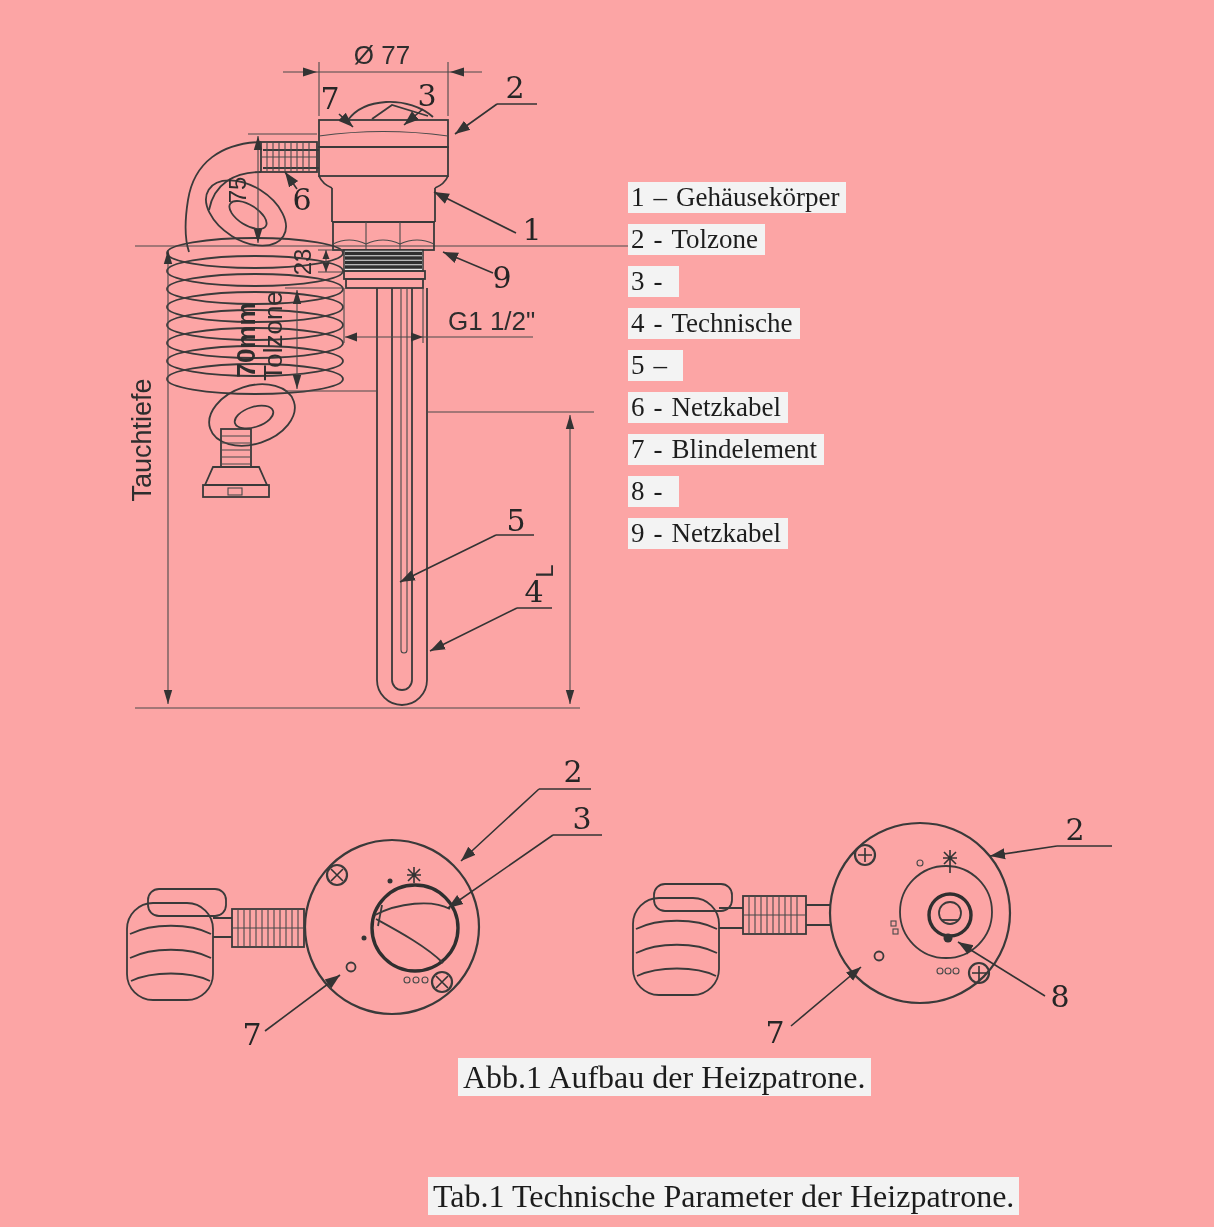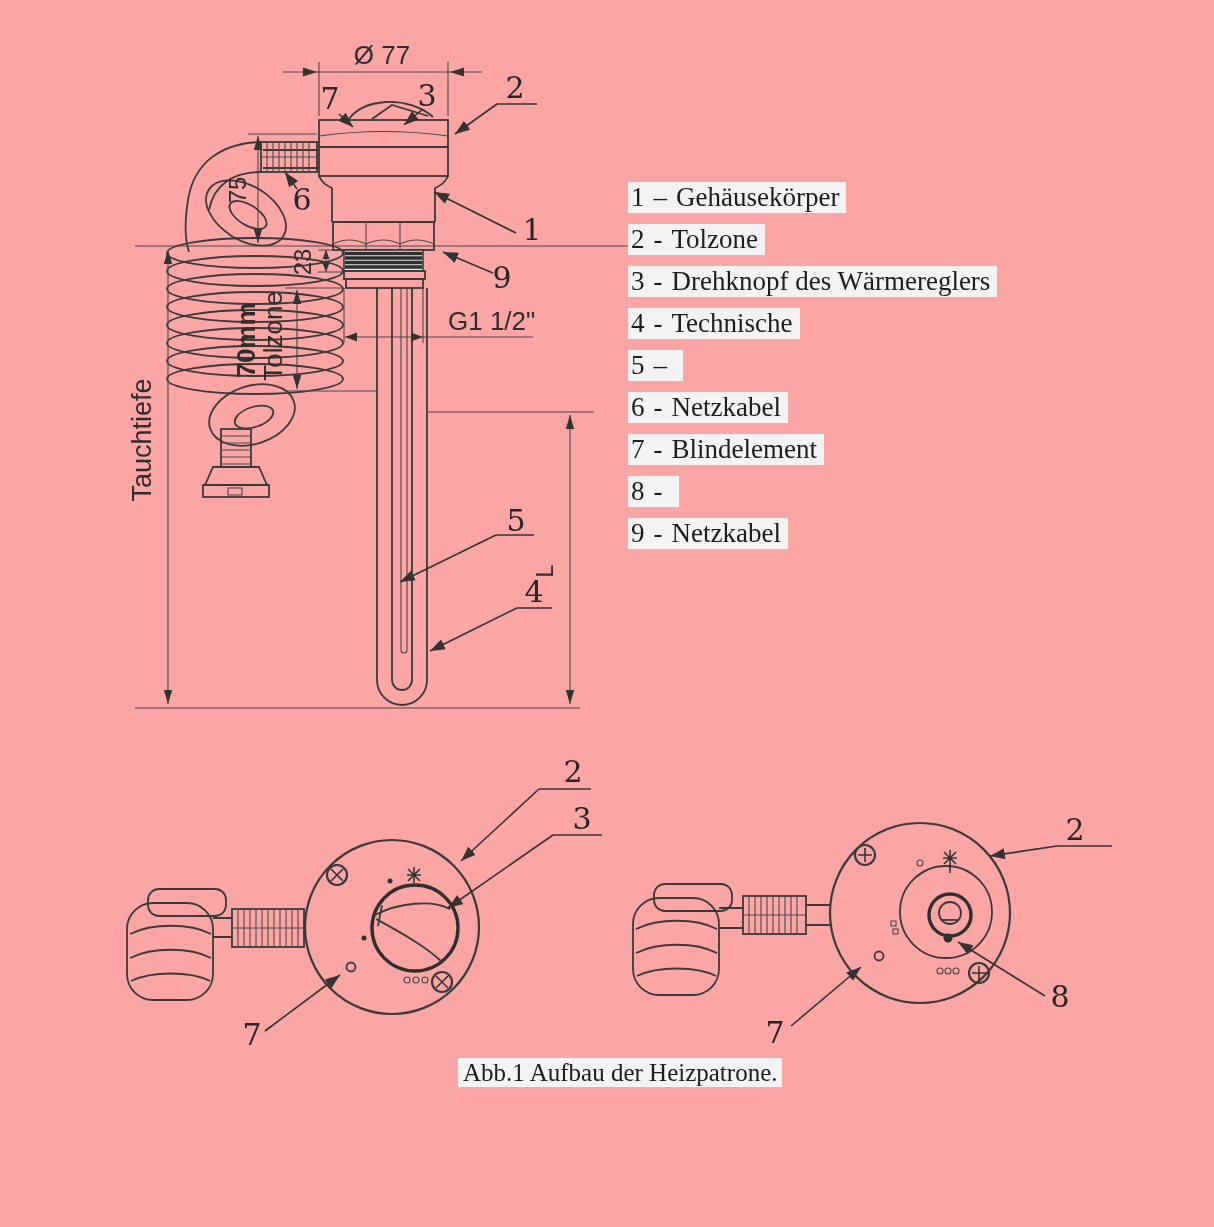--- a/index.html
+++ b/index.html
@@ -14,21 +14,21 @@
   .bold{stroke:#2f2f2f;stroke-width:3.4;fill:none;}
   .dimtxt{font-family:"Liberation Sans",sans-serif;font-size:26px;fill:#2e2e2e;}
   .dimsm{font-family:"Liberation Sans",sans-serif;font-size:24px;fill:#2e2e2e;}
   .dimb{font-family:"Liberation Sans",sans-serif;font-size:26px;font-weight:bold;fill:#2e2e2e;}
   .co{font-family:"DejaVu Serif","Liberation Serif",serif;font-size:30px;fill:#262626;}
   .legend{position:absolute;left:628px;top:176px;color:#1d1d1d;
           font-family:"Liberation Serif",serif;font-size:27px;}
   .legend .row{height:42px;display:flex;align-items:center;white-space:nowrap;}
   .legend .hl{background:#f3f3f3;padding:0 7px 0 3px;display:inline-flex;align-items:baseline;}
   .legend .ls{margin:0 9px;}
-  .caption{position:absolute;font-family:"Liberation Serif",serif;font-size:25px;color:#1c1c1c;}
+  .caption{position:absolute;font-family:"Liberation Serif",serif;font-size:32px;color:#1c1c1c;}
   .caption .hl{background:#f3f3f3;padding:1px 5px;}
   #cap-abb{left:458px;top:1059px;}
   #cap-tab{left:428px;top:1178px;}
 </style>
 </head>
 <body>
 
 <div class="page">
 
 <svg width="1214" height="1227" viewBox="0 0 1214 1227">
@@ -281,21 +281,20 @@
         <span class="hl">
           <span class="ln">2</span>
           <span class="ls">-</span>
           <span class="ll">Tolzone</span>
         </span>
       </div>
   <div class="row">
         <span class="hl">
           <span class="ln">3</span>
           <span class="ls">-</span>
-          <span class="ll">Drehknopf des Wärmereglers</span>
         </span>
       </div>
   <div class="row">
         <span class="hl">
           <span class="ln">4</span>
           <span class="ls">-</span>
           <span class="ll">Technische</span>
         </span>
       </div>
   <div class="row">
@@ -327,14 +326,15 @@
   <div class="row">
         <span class="hl">
           <span class="ln">9</span>
           <span class="ls">-</span>
           <span class="ll">Netzkabel</span>
         </span>
       </div>
 </div>
 
 <div class="caption" id="cap-abb"><span class="hl">Abb.1 Aufbau der Heizpatrone.</span></div>
+<div class="caption" id="cap-tab"><span class="hl">Tab.1 Technische Parameter der Heizpatrone.</span></div>
 
 </div>
 
 </body></html>

